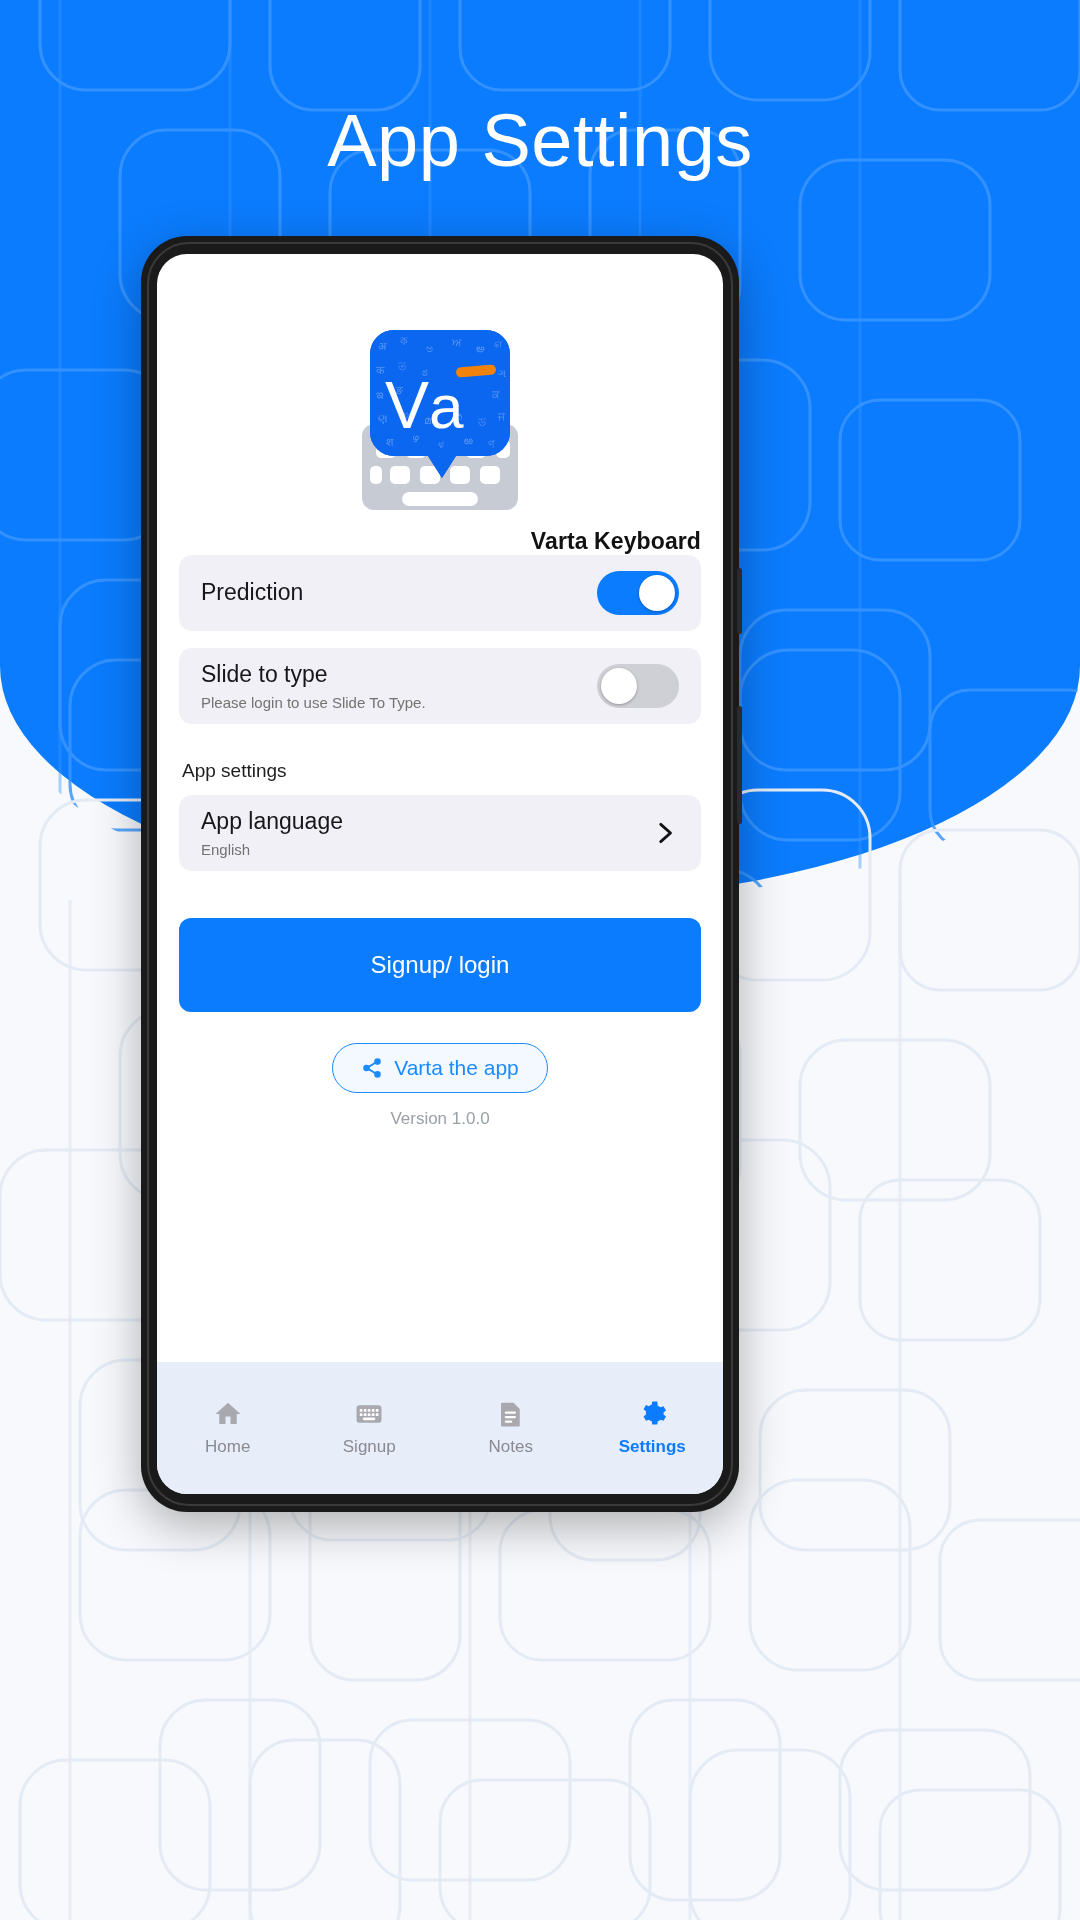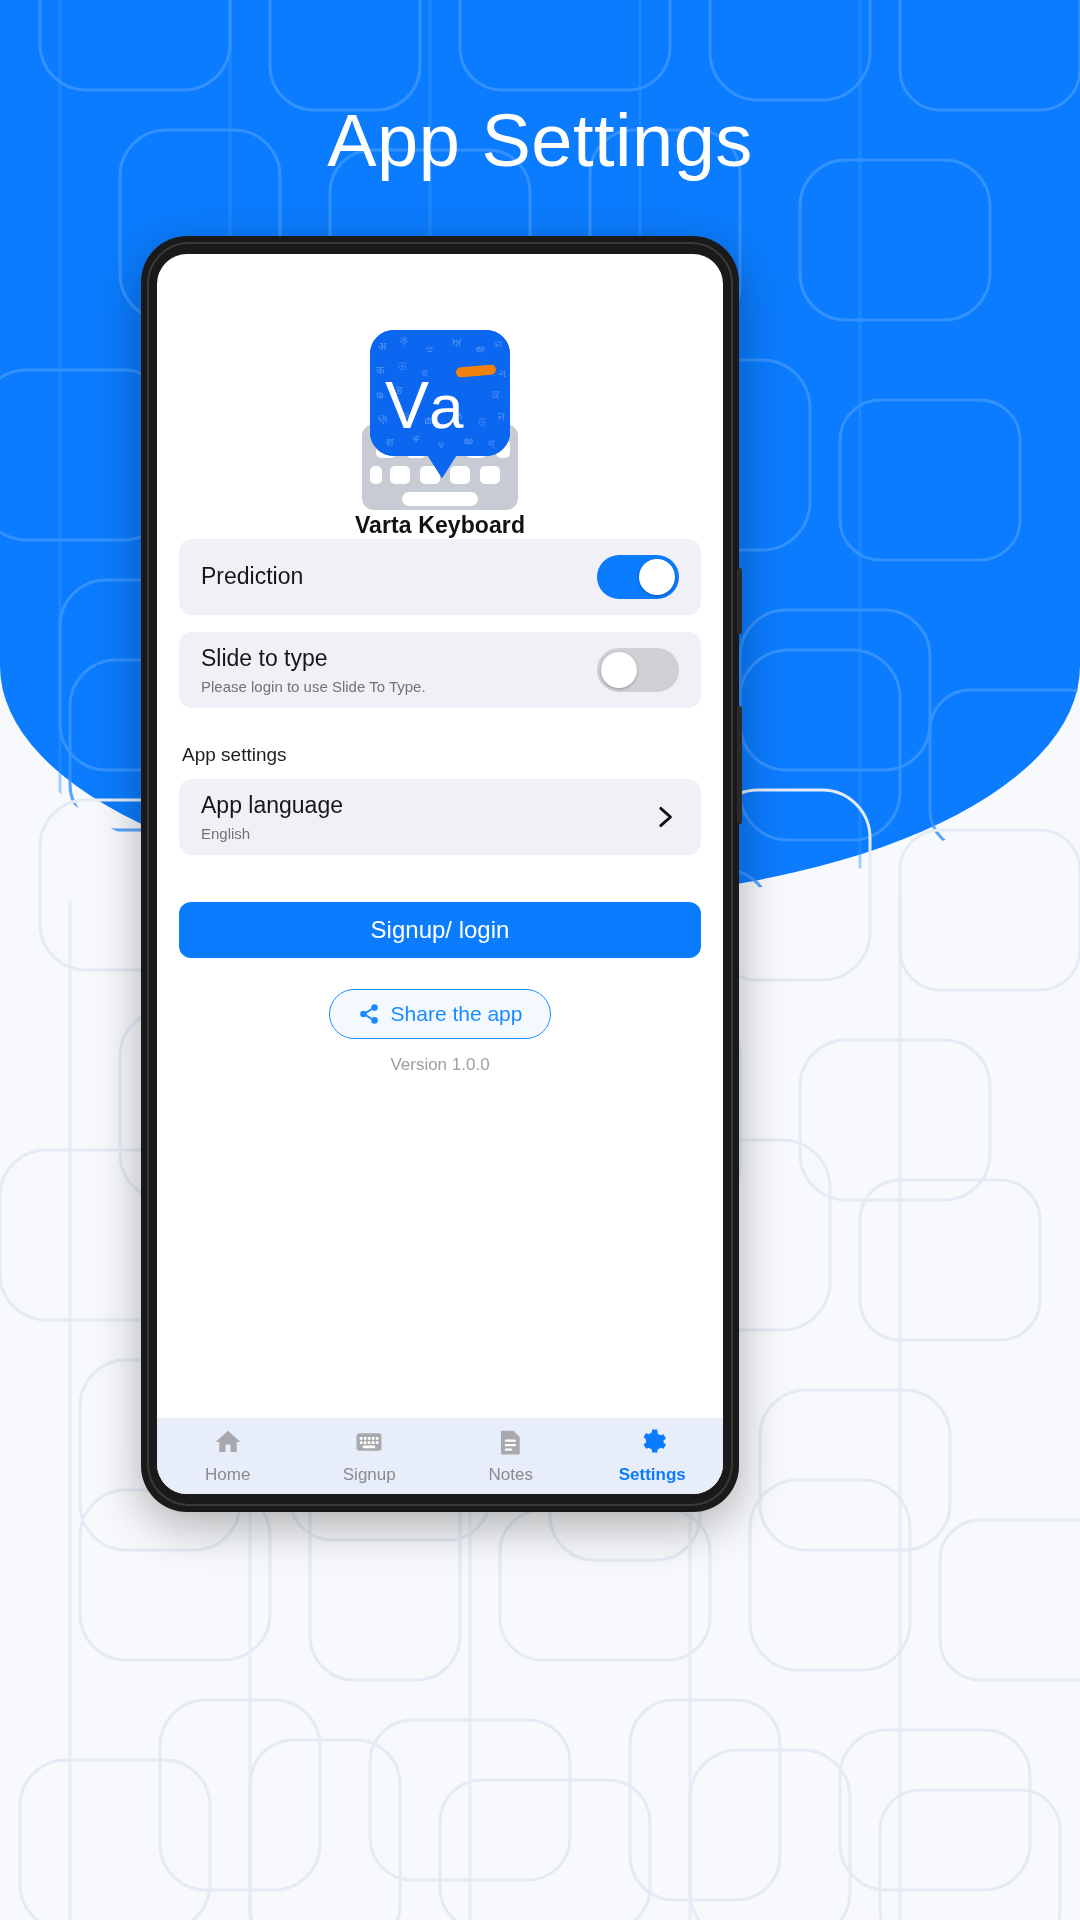--- a/index.html
+++ b/index.html
@@ -85,21 +85,22 @@
     position: relative;
   }
   .logo-art {
     position: absolute;
     left: 50%; top: 0;
     transform: translateX(-50%);
     width: 176px; height: 184px;
   }
 
   .app-name {
-    text-align: center;
+    margin-top: 16px;
+    text-align: right;
     font-size: 23px;
     font-weight: 700;
     color: #121212;
     letter-spacing: 0.1px;
   }
 
   .section-label {
     font-size: 19px;
     color: #1E1E1E;
     margin: 48px 0 13px 3px;
@@ -152,21 +153,21 @@
   .chevron {
     width: 26px; height: 26px;
     flex: 0 0 auto;
     margin-right: 2px;
   }
 
   
   .primary-btn {
     margin-top: 30px;
     width: 100%;
-    height: 56px;
+    height: 94px;
     background: #0B7CFE;
     border: none;
     border-radius: 12px;
     color: #FFFFFF;
     font-size: 24px;
     font-family: "Liberation Sans", sans-serif;
     cursor: pointer;
   }
 
   .share-row {
@@ -189,21 +190,21 @@
   }
   .version {
     margin-top: 16px;
     text-align: center;
     font-size: 17px;
     color: #9AA0A6;
   }
 
   
   .bottom-nav {
-    height: 76px;
+    height: 132px;
     background: #E7EEFA;
     display: flex;
     align-items: center;
   }
   .nav-item {
     flex: 1;
     display: flex;
     flex-direction: column;
     align-items: center;
     gap: 8px;
@@ -367,21 +368,21 @@
 
       <div class="share-row">
         <button class="share-btn">
           <svg width="22" height="22" viewBox="0 0 24 24" fill="none" stroke="#1B8BFF" stroke-width="2" stroke-linecap="round" stroke-linejoin="round">
             <circle cx="18" cy="5" r="2.6" fill="#1B8BFF"></circle>
             <circle cx="6" cy="12" r="2.6" fill="#1B8BFF"></circle>
             <circle cx="18" cy="19" r="2.6" fill="#1B8BFF"></circle>
             <line x1="8.3" y1="10.8" x2="15.7" y2="6.2"></line>
             <line x1="8.3" y1="13.2" x2="15.7" y2="17.8"></line>
           </svg>
-          <span>Share the app</span>
+          <span>Varta the app</span>
         </button>
       </div>
 
       <div class="version">Version 1.0.0</div>
     </div>
 
     <div class="bottom-nav">
 
       <div class="nav-item">
         <svg class="nav-icon" viewBox="0 0 24 24" fill="#A8A8AE">

